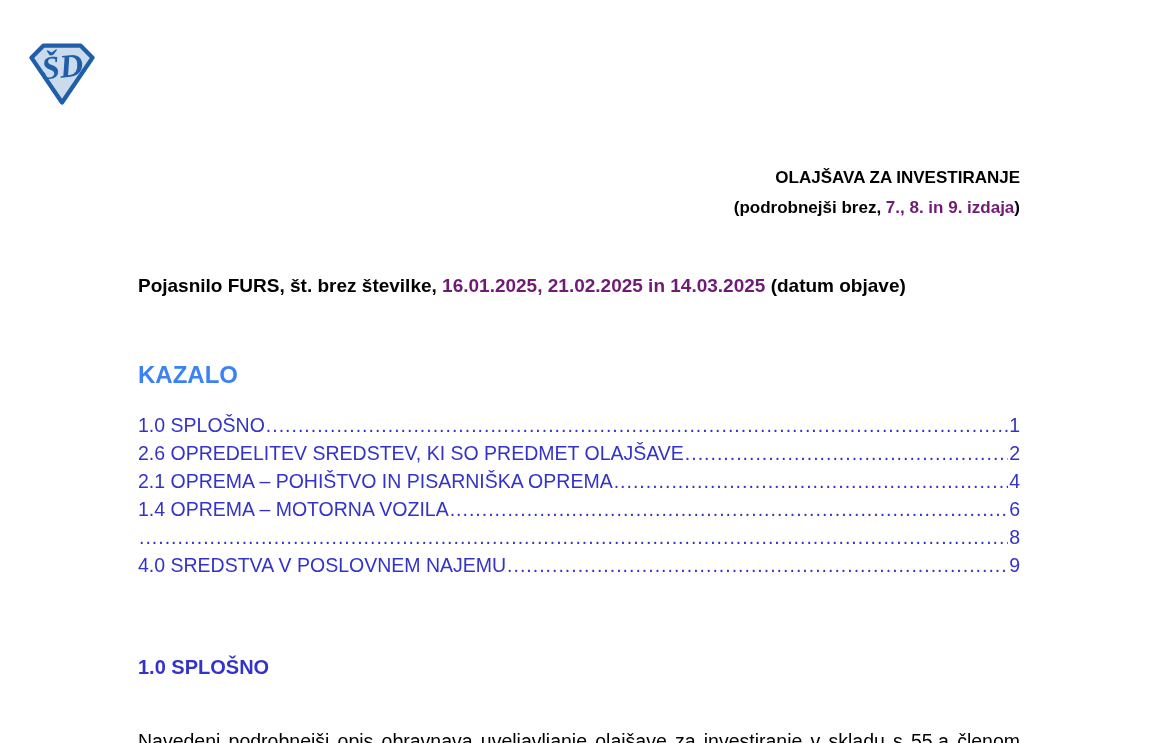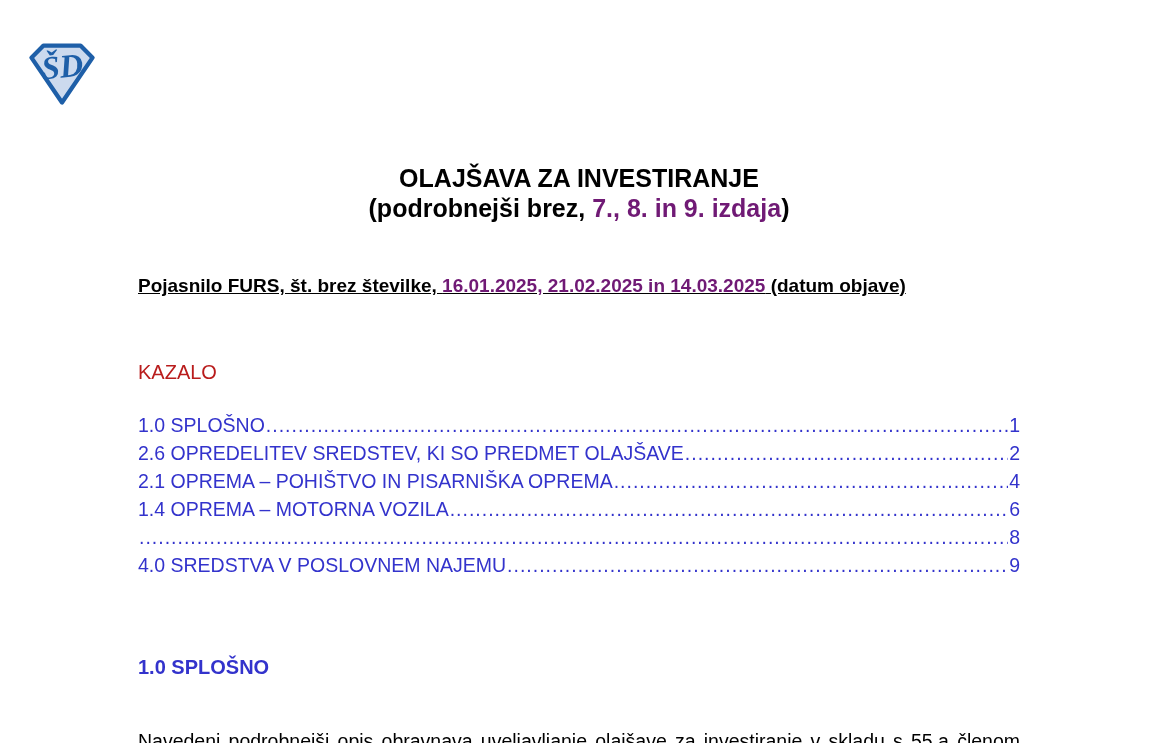--- a/index.html
+++ b/index.html
@@ -25,46 +25,45 @@
     left: 26px;
     top: 42px;
     width: 72px;
     height: 64px;
   }
   .title-block {
     position: absolute;
     left: 138px;
     top: 163px;
     width: 882px;
-    text-align: center;
+    text-align: right;
     font-weight: bold;
-    font-size: 25px;
+    font-size: 17px;
     line-height: 30px;
     color: #000000;
   }
   .red { color: #701a75; }
   .intro {
     position: absolute;
     left: 138px;
     top: 253px;
     width: 882px;
     font-weight: bold;
     font-size: 19px;
     line-height: 28px;
     text-align: justify;
     color: #000000;
-    text-decoration: underline;
   }
   .kazalo-heading {
     position: absolute;
     left: 138px;
     top: 361px;
-    font-weight: normal;
-    font-size: 20px;
-    color: #b91c1c;
+    font-weight: bold;
+    font-size: 24px;
+    color: #3b82f6;
   }
   .toc {
     position: absolute;
     left: 138px;
     top: 414px;
     width: 882px;
     font-size: 19.5px;
     color: #3333cc;
   }
   .toc-row {

